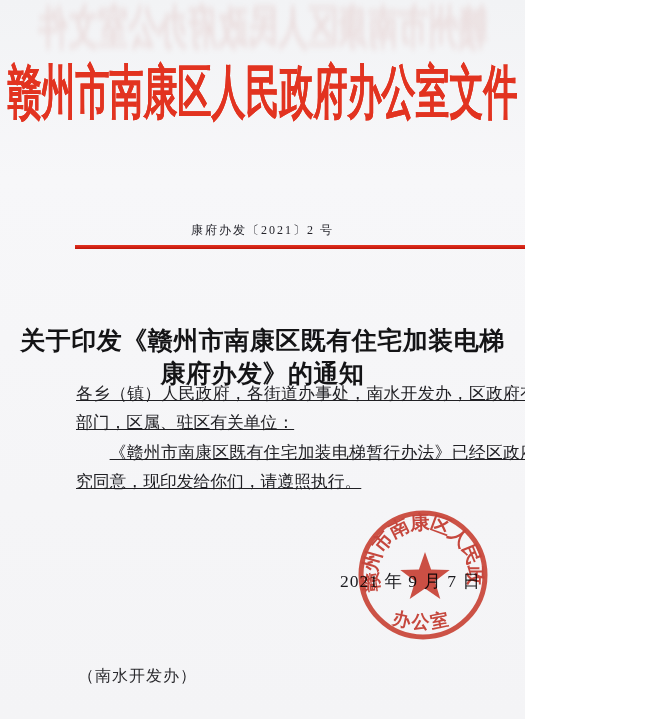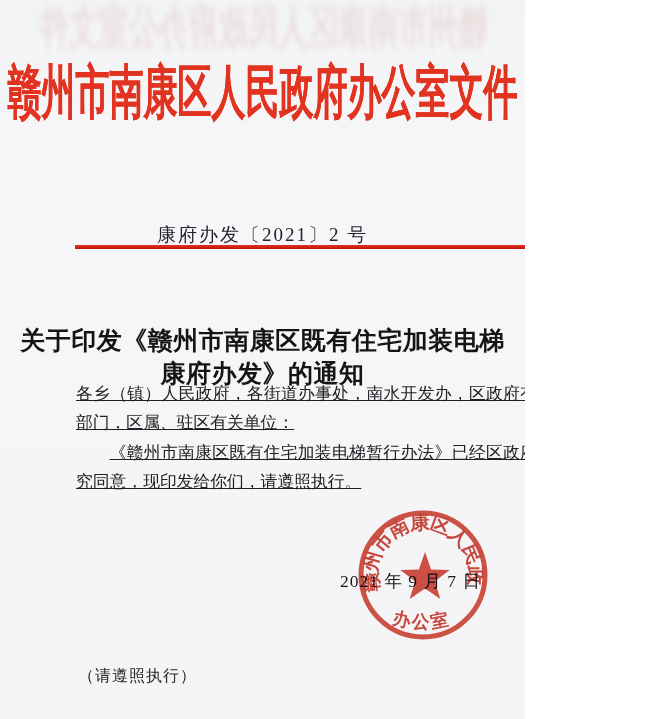--- a/index.html
+++ b/index.html
@@ -22,21 +22,21 @@
 
   .red-header{
     position:absolute; top:64px; left:0; right:0; text-align:center;
     font-size:34px; font-weight:bold; line-height:34px; white-space:nowrap;
     color:#e23320; transform:scaleY(1.72); transform-origin:top center;
     text-shadow:0 0 .5px #e23320;
   }
 
   .doc-number{
     position:absolute; top:222px; left:0; right:0; text-align:center;
-    font-size:19px; letter-spacing:2px; color:#23232a;
+    font-size:12px; letter-spacing:2px; color:#23232a;
   }
 
   .red-line{
     position:absolute; top:245px; left:75px; width:497px; height:4px;
     background:linear-gradient(180deg,#e23322 0%,#c01409 100%);
   }
 
   .doc-title{
     position:absolute; top:280px; left:0; right:0; text-align:center;
     font-size:25px; font-weight:bold; line-height:33px; color:#141416;
@@ -100,15 +100,15 @@
     <circle cx="71" cy="71" r="62" fill="none" stroke="#cd3828" stroke-width="5" opacity="0.95"></circle>
     <polygon points="73,48 79.1,65.6 97.7,66 82.9,77.2 88.3,95 73,84.4 57.7,95 63.1,77.2 48.3,66 66.9,65.6" fill="#cc3526" opacity="0.95"></polygon>
     <text font-size="19.5" letter-spacing="0.5">
       <textPath href="#sealArc" startOffset="0" textLength="190" lengthAdjust="spacing">赣州市南康区人民政府</textPath>
     </text>
     <text font-size="18" letter-spacing="4">
       <textPath href="#sealBottom" startOffset="0" textLength="62" lengthAdjust="spacing">办公室</textPath>
     </text>
   </svg>
 
-  <div class="footer-note">（请遵照执行）</div>
+  <div class="footer-note">（南水开发办）</div>
 
 </div>
 
 </body></html>

